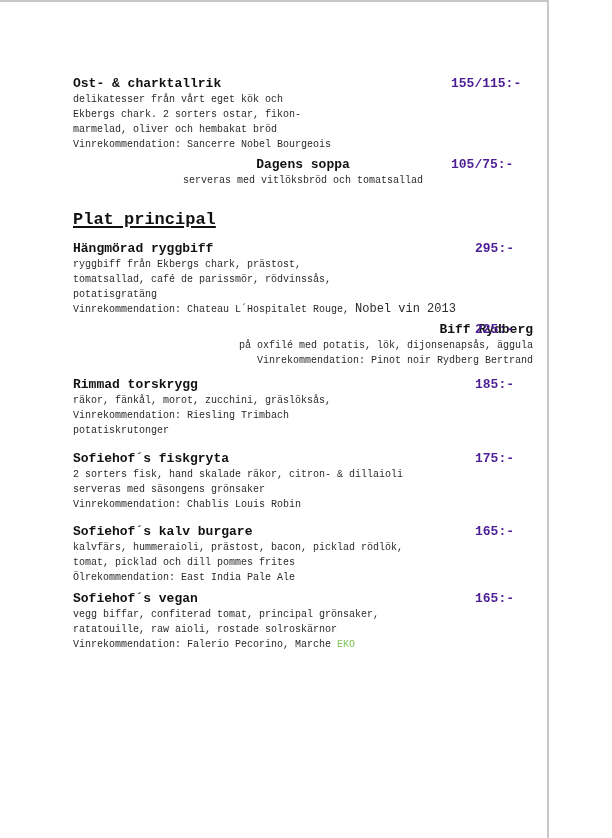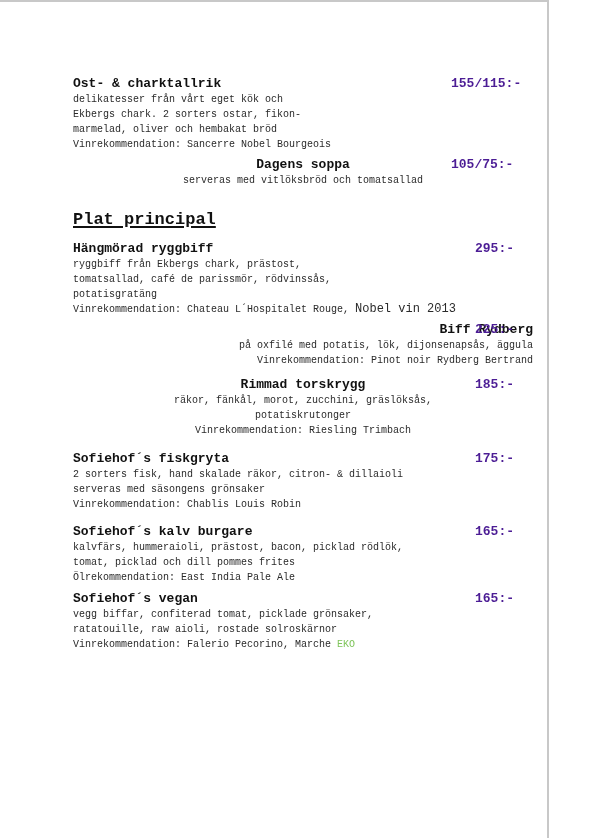--- a/index.html
+++ b/index.html
@@ -47,26 +47,26 @@
     <div class="desc"><span>Vinrekommendation: Chateau L´Hospitalet Rouge,</span> <span class="small">Nobel vin 2013</span></div>
   </div>
 
   <div class="item" style="top:320px;text-align:right;">
     <div class="name">Biff Rydberg</div>
     <div class="price" style="left:402px;">225:-</div>
     <div class="desc">på oxfilé med potatis, lök, dijonsenapsås, äggula</div>
     <div class="desc">Vinrekommendation: Pinot noir Rydberg Bertrand</div>
   </div>
 
-  <div class="item" style="top:375px;text-align:center;">
+  <div class="item" style="top:375px;">
     <div class="name">Rimmad torskrygg</div>
     <div class="price" style="left:402px;">185:-</div>
     <div class="desc">räkor, fänkål, morot, zucchini, gräslöksås,</div>
+    <div class="desc">Vinrekommendation: Riesling Trimbach</div>
     <div class="desc">potatiskrutonger</div>
-    <div class="desc">Vinrekommendation: Riesling Trimbach</div>
   </div>
 
   <div class="item" style="top:449px;">
     <div class="name">Sofiehof´s fiskgryta</div>
     <div class="price" style="left:402px;">175:-</div>
     <div class="desc">2 sorters fisk, hand skalade räkor, citron- &amp; dillaioli</div>
     <div class="desc">serveras med säsongens grönsaker</div>
     <div class="desc">Vinrekommendation: Chablis Louis Robin</div>
   </div>
 
@@ -74,19 +74,19 @@
     <div class="name">Sofiehof´s kalv burgare</div>
     <div class="price" style="left:402px;">165:-</div>
     <div class="desc">kalvfärs, hummeraioli, prästost, bacon, picklad rödlök,</div>
     <div class="desc">tomat, picklad och dill pommes frites</div>
     <div class="desc">Ölrekommendation: East India Pale Ale</div>
   </div>
 
   <div class="item" style="top:589px;">
     <div class="name">Sofiehof´s vegan</div>
     <div class="price" style="left:402px;">165:-</div>
-    <div class="desc">vegg biffar, confiterad tomat, picklade grönsaker,</div>
+    <div class="desc">vegg biffar, confiterad tomat, principal grönsaker,</div>
     <div class="desc">ratatouille, raw aioli, rostade solroskärnor</div>
     <div class="desc"><span>Vinrekommendation: Falerio Pecorino, Marche</span> <span class="eko">EKO</span></div>
   </div>
 
 
 </div>
 
 </body></html>

